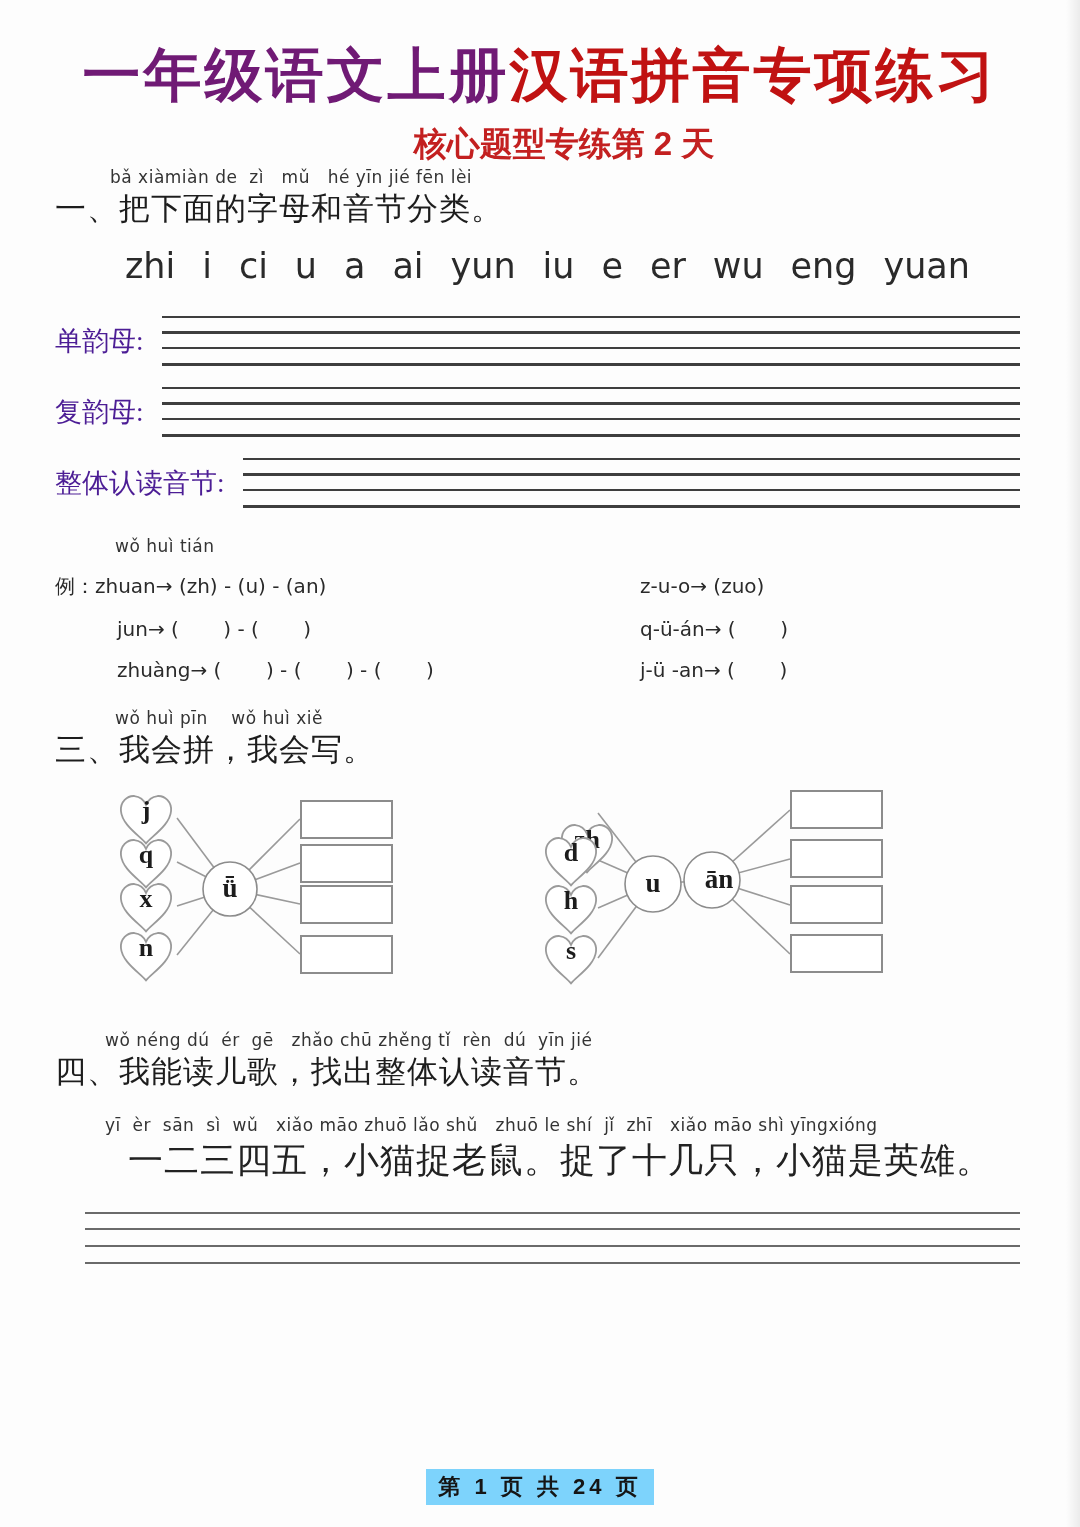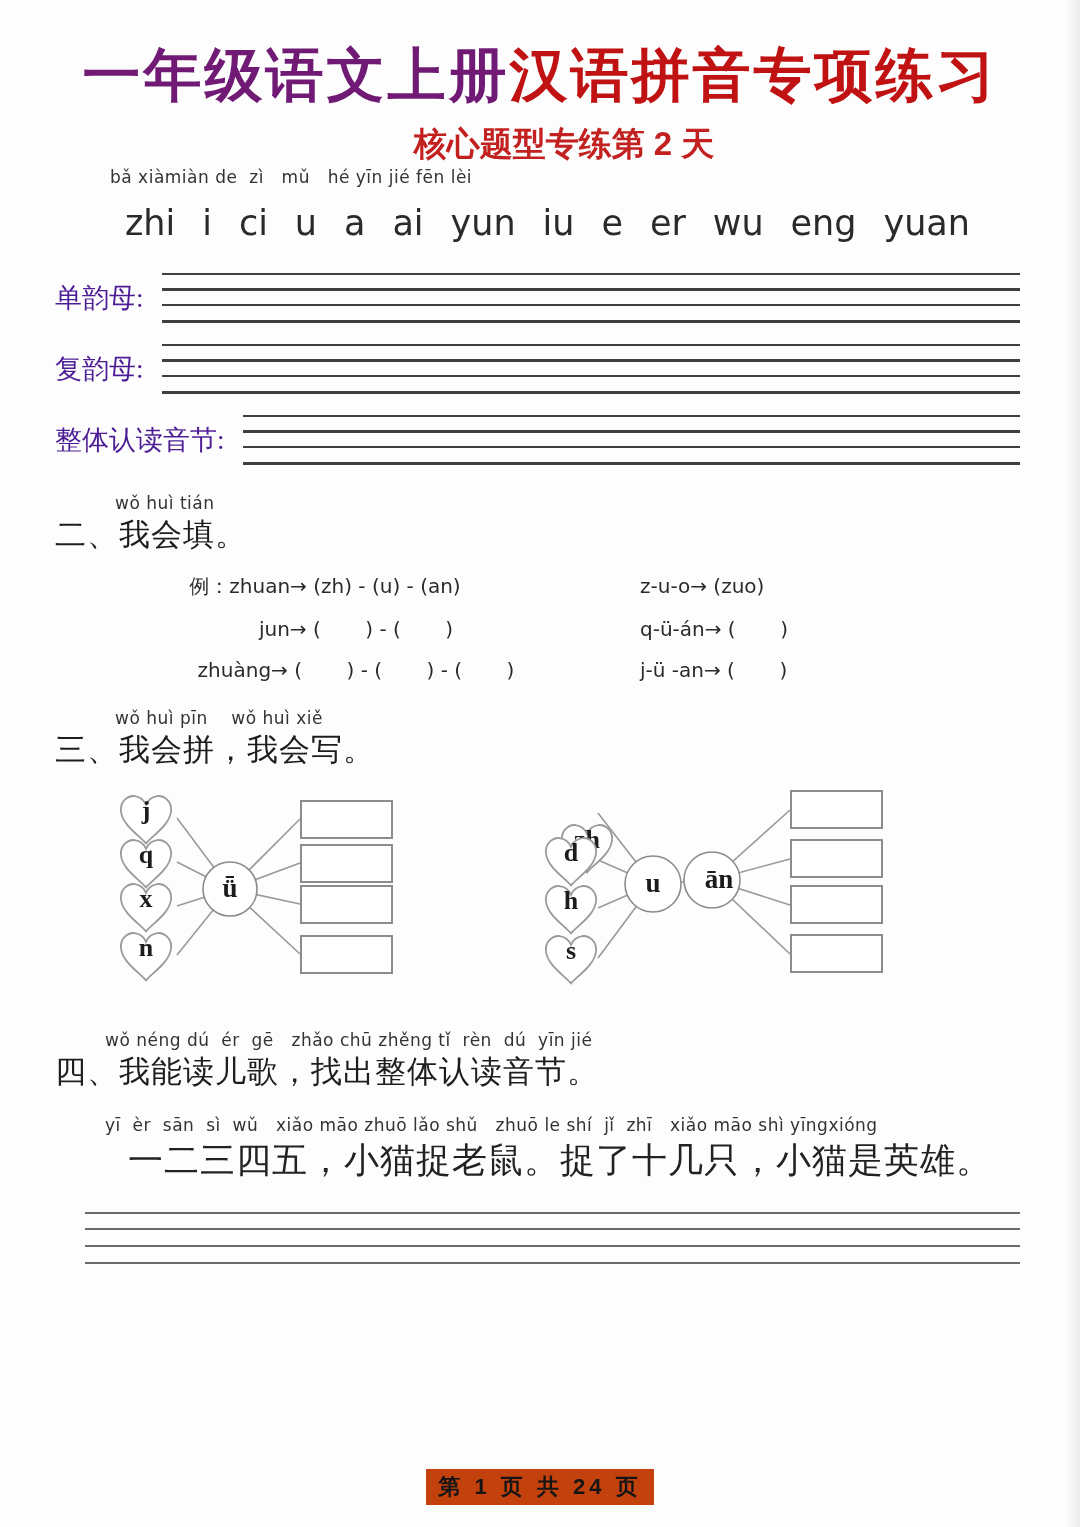--- a/index.html
+++ b/index.html
@@ -32,21 +32,21 @@
     font-family:"Liberation Sans","DejaVu Sans",sans-serif;
     padding-left:48px;
   }
   
   .section { margin:0 60px 0 55px; }
   .pinyin {
     font-family:"DejaVu Sans","Liberation Sans",sans-serif;
     font-size:17px; color:#333; white-space:pre; letter-spacing:0.5px;
   }
   .heading { font-size:31px; color:#1d1d1d; letter-spacing:1px; margin-top:1px; }
-  .latin { font-family:"DejaVu Sans","Liberation Sans",sans-serif; color:#2a2a2a;text-align:center; }
+  .latin { font-family:"DejaVu Sans","Liberation Sans",sans-serif; color:#2a2a2a; }
   
   .sec1 { }
   .sec1 .pinyin { margin-left:55px; }
   .letters-row {
     margin:16px 50px 0 70px;
     display:flex; justify-content:space-between;
     font-size:35px;
   }
   .categories { margin-top:30px; }
   .cat-row { display:flex; align-items:center; margin-bottom:21px; }
@@ -89,36 +89,37 @@
   .poem-pinyin { margin-left:60px; }
   .poem-text { margin-left:73px; font-size:35px; letter-spacing:1px; margin-top:2px; }
   .bottom-staff {
     margin:28px 60px 0 85px; height:52px;
     display:flex; flex-direction:column; justify-content:space-between;
   }
   .bottom-staff .ln { height:0; border-top:2px solid #6a6a6a; }
   
   .footer-wrap { position:absolute; bottom:22px; left:0; width:100%; text-align:center; }
   .footer-badge {
-    display:inline-block; background:#c2410c; color:#151515;
+    display:inline-block; background:#7dd3fc; color:#151515;
     font-family:"Liberation Sans","DejaVu Sans",sans-serif;
     font-size:22px; font-weight:700; letter-spacing:4px;
     padding:3px 12px;
   }
 </style>
 </head>
 <body>
 
 <div class="page-edge"></div>
 
 <h1 class="title"><span class="t-black">一年级语文上册</span><span class="t-red">汉语拼音专项练习</span></h1>
 <div class="subtitle">核心题型专练第 2 天</div>
 
 <div class="section sec1">
   <div class="pinyin">bǎ xiàmiàn de  zì   mǔ   hé yīn jié fēn lèi</div>
+  <div class="heading">一、把下面的字母和音节分类。</div>
   <div class="letters-row latin">
     <span>zhi</span>
     <span>i</span>
     <span>ci</span>
     <span>u</span>
     <span>a</span>
     <span>ai</span>
     <span>yun</span>
     <span>iu</span>
     <span>e</span>
@@ -153,21 +154,20 @@
           <div class="ln bold"></div>
           <div class="ln"></div>
           <div class="ln bold"></div>
       </div>
     </div>
   </div>
 </div>
 
 <div class="section sec2">
   <div class="pinyin">wǒ huì tián</div>
-  <div class="heading">二、我会填。</div>
   <div class="fill-rows latin">
     <div class="fill-row">
       <span class="fill-left">例：zhuan→ (zh) - (u) - (an)</span>
       <span class="fill-right">z-u-o→ (zuo)</span>
     </div>
     <div class="fill-row">
       <span class="fill-left indent">jun→ (       ) - (       )</span>
       <span class="fill-right">q-ü-án→ (       )</span>
     </div>
     <div class="fill-row">

